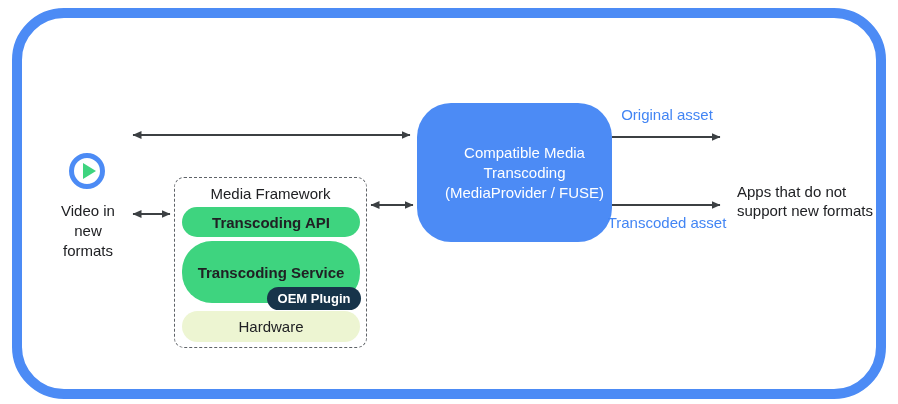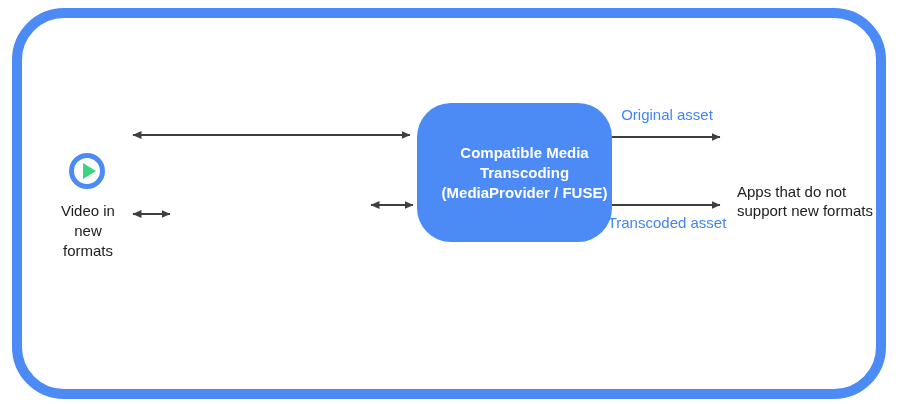--- a/index.html
+++ b/index.html
@@ -65,21 +65,21 @@
   }
   .pill-hardware{top:133px;height:31px;border-radius:16px;background:var(--hardware-cream);font-weight:normal;}
 
   
   .transcoder-box{
     position:absolute;left:417px;top:103px;width:195px;height:139px;
     border-radius:34px;background:var(--accent-blue);
     display:flex;align-items:center;justify-content:center;
   }
   .transcoder-label{
-    color:#ffffff;font-weight:bold;font-size:15px;line-height:20px;
+    color:#ffffff;font-weight:normal;font-size:15px;line-height:20px;
     text-align:center;white-space:pre-line;margin-left:20px;
   }
 
   .flow-label{
     position:absolute;font-size:15px;line-height:18px;color:var(--label-blue);text-align:center;
   }
   .flow-label.original{left:612px;top:106px;width:110px;}
   .flow-label.transcoded{left:607px;top:214px;width:120px;}
 
   .apps-text{
@@ -109,20 +109,27 @@
   </svg>
 
   <div class="play-icon">
     <div class="play-tri"></div>
   </div>
 
   <div class="video-label">Video in
 new
 formats</div>
 
+  <div class="mf-box">
+    <div class="mf-title">Media Framework</div>
+    <div class="pill pill-api">Transcoding API</div>
+    <div class="pill pill-service">Transcoding Service</div>
+    <div class="pill pill-oem">OEM Plugin</div>
+    <div class="pill pill-hardware">Hardware</div>
+  </div>
 
   <div class="transcoder-box">
     <div class="transcoder-label">Compatible Media
 Transcoding
 (MediaProvider / FUSE)</div>
   </div>
 
   <div class="flow-label transcoded">Transcoded asset</div>
   <div class="flow-label original">Original asset</div>
 

